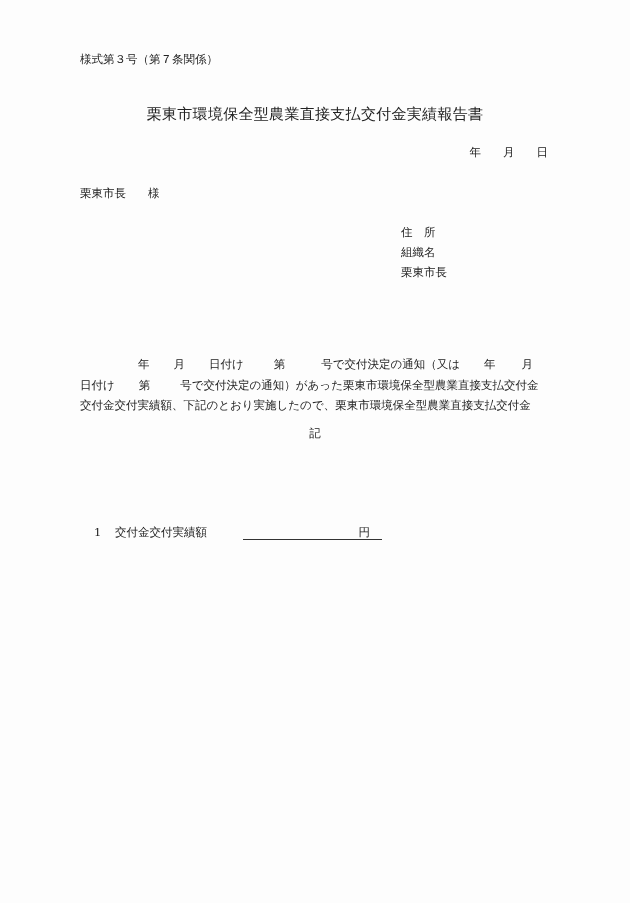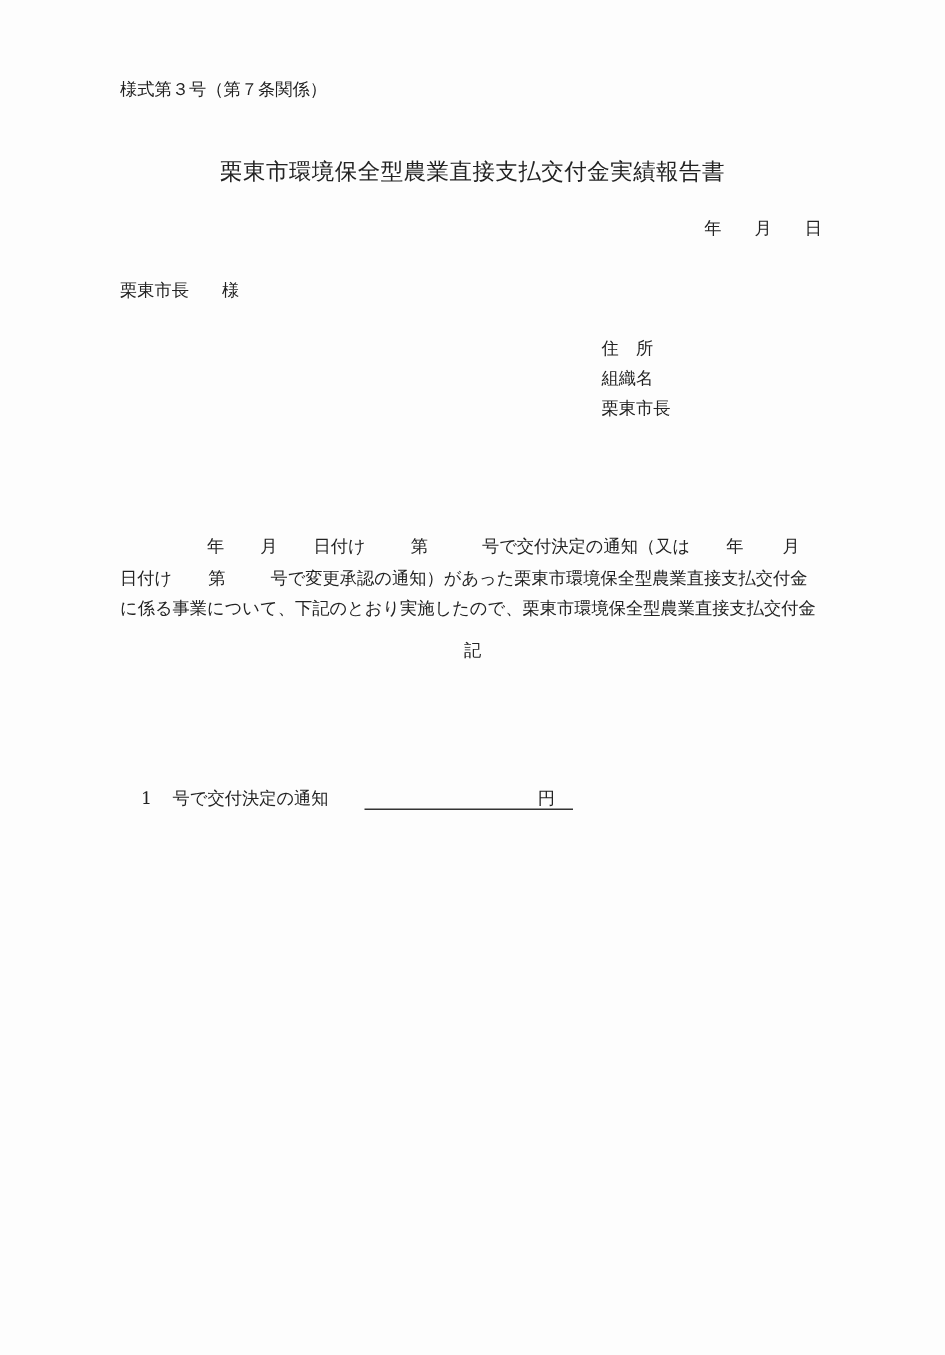--- a/index.html
+++ b/index.html
@@ -61,26 +61,26 @@
   </div>
 
   <div class="abs sender">
     <div>住　所</div>
     <div>組織名</div>
     <div>栗東市長</div>
   </div>
 
   <div class="abs body-text">
     <span class="body-line"><span class="sp" style="width:58px"></span><span>年</span><span class="sp" style="width:24px"></span><span>月</span><span class="sp" style="width:24px"></span><span>日付け</span><span class="sp" style="width:30px"></span><span>第</span><span class="sp" style="width:36px"></span><span>号で交付決定の通知（又は</span><span class="sp" style="width:24px"></span><span>年</span><span class="sp" style="width:26px"></span><span>月</span></span>
-    <span class="body-line"><span>日付け</span><span class="sp" style="width:24px"></span><span>第</span><span class="sp" style="width:30px"></span><span>号で変更承認の通知）があった栗東市環境保全型農業直接支払交付金</span></span>
-    <span class="body-line">に係る事業について、下記のとおり実施したので、栗東市環境保全型農業直接支払交付金</span>
+    <span class="body-line"><span>日付け</span><span class="sp" style="width:24px"></span><span>第</span><span class="sp" style="width:30px"></span><span>号で交付決定の通知）があった栗東市環境保全型農業直接支払交付金</span></span>
+    <span class="body-line">交付金交付実績額、下記のとおり実施したので、栗東市環境保全型農業直接支払交付金</span>
   </div>
 
   <div class="abs ki">記</div>
 
   <div class="abs item">
-    <span class="num">1</span><span>号で交付決定の通知</span>
+    <span class="num">1</span><span>交付金交付実績額</span>
   </div>
   <div class="amount-line">
     <span>円</span>
   </div>
 
 </div>
 
 </body></html>

